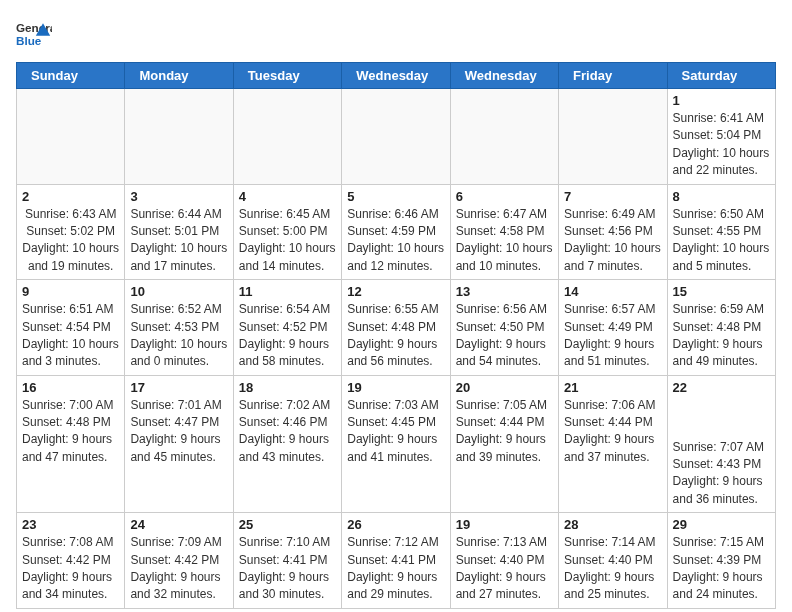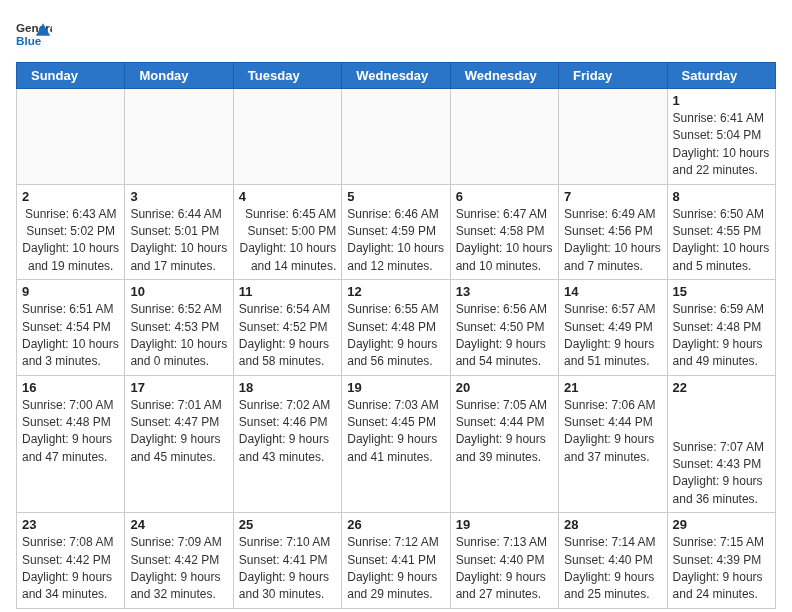--- a/index.html
+++ b/index.html
@@ -124,21 +124,21 @@
 Daylight: 10 hours and 19 minutes.</div>
         </td>
         <td class="day-cell">
           <span class="day-number">3</span>
           <div class="day-info" style="white-space: pre-line;">Sunrise: 6:44 AM
 Sunset: 5:01 PM
 Daylight: 10 hours and 17 minutes.</div>
         </td>
         <td class="day-cell">
           <span class="day-number">4</span>
-          <div class="day-info" style="white-space: pre-line; text-align: right;">Sunrise: 6:45 AM
+          <div class="day-info" style="white-space: pre-line;">Sunrise: 6:45 AM
 Sunset: 5:00 PM
 Daylight: 10 hours and 14 minutes.</div>
         </td>
         <td class="day-cell">
           <span class="day-number">5</span>
           <div class="day-info" style="white-space: pre-line;">Sunrise: 6:46 AM
 Sunset: 4:59 PM
 Daylight: 10 hours and 12 minutes.</div>
         </td>
         <td class="day-cell">

